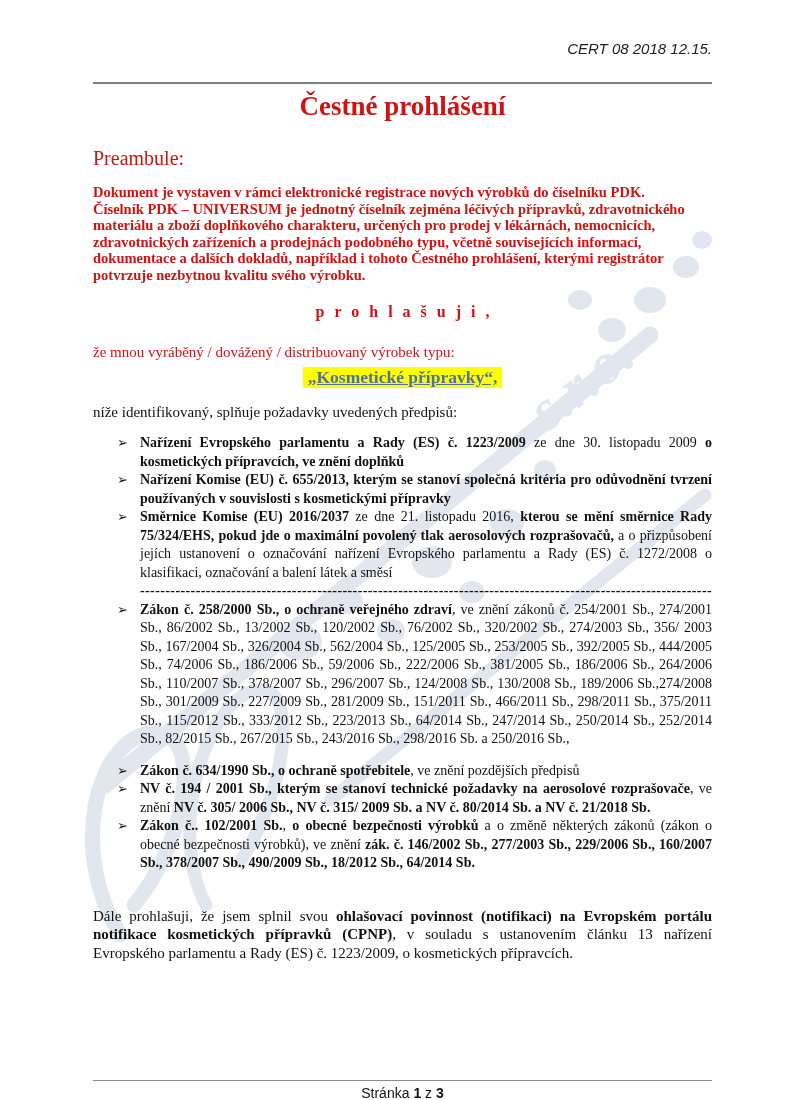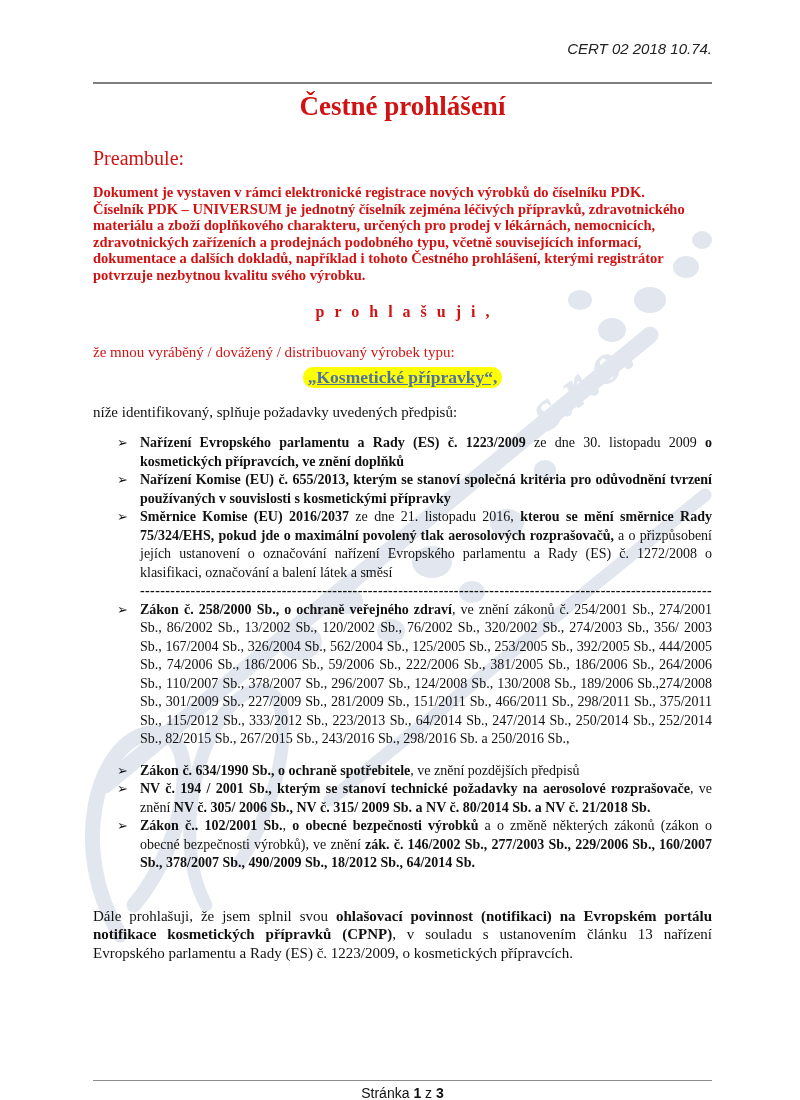--- a/index.html
+++ b/index.html
@@ -34,21 +34,21 @@
   .preamble-h{color:var(--red);font-size:20px;font-weight:normal;margin:24px 0 14px;line-height:24px;}
   .preamble p{color:var(--red);font-weight:bold;font-size:14.5px;line-height:16.5px;margin:0;}
 
   .intro{color:var(--red);font-size:15px;margin:16px 0 0;text-indent:42px;line-height:18px;}
   .verb{color:var(--red);font-weight:bold;text-align:center;font-size:16px;margin:20px 0 0;word-spacing:6px;}
   .product-line{color:var(--red);font-size:15px;margin:22px 0 0;line-height:18px;}
   .product-type-wrap{text-align:center;margin:6px 0 0;}
   .product-type{
     display:inline-block;background:var(--hl);color:var(--blue);
     font-weight:bold;font-size:17.5px;line-height:21px;
-    text-decoration:underline;padding:0 5px;border-radius:10px;
+    text-decoration:underline;padding:0 5px;
   }
   .follows{font-size:15px;margin:15px 0 0;line-height:18px;}
 
   .reg-list{list-style:none;margin:13px 0 0;padding:0 0 0 24px;}
   .reg-list li{display:flex;font-size:14px;line-height:18.5px;}
   .reg-list li.gap{margin-top:13px;}
   .bullet{width:23px;flex:none;font-size:13px;}
   .li-text{flex:1;text-align:justify;}
   li.sep .li-text{white-space:nowrap;overflow:hidden;font-weight:bold;letter-spacing:0.4px;}
 
@@ -85,21 +85,21 @@
       <ellipse cx="650" cy="300" rx="16" ry="13"></ellipse>
       <ellipse cx="686" cy="267" rx="13" ry="11"></ellipse>
       <ellipse cx="580" cy="300" rx="12" ry="10"></ellipse>
       <ellipse cx="702" cy="240" rx="10" ry="9"></ellipse>
     </g>
     <text class="wm-text" x="548" y="432" transform="rotate(-38 548 432)">s.r.o.</text>
   </svg>
 
   <div class="content">
 
-    <div class="doc-ref">CERT 02 2018 10.74.</div>
+    <div class="doc-ref">CERT 08 2018 12.15.</div>
     <hr class="header-rule">
 
     <h1 class="title">Čestné prohlášení</h1>
 
     <h2 class="preamble-h">Preambule:</h2>
     <div class="preamble">
       <p>Dokument je vystaven v rámci elektronické registrace nových výrobků do číselníku PDK.</p>
       <p>Číselník PDK – UNIVERSUM je jednotný číselník zejména léčivých přípravků, zdravotnického materiálu a zboží doplňkového charakteru, určených pro prodej v lékárnách, nemocnicích, zdravotnických zařízeních a prodejnách podobného typu, včetně souvisejících informací, dokumentace a dalších dokladů, například i tohoto Čestného prohlášení, kterými registrátor potvrzuje nezbytnou kvalitu svého výrobku.</p>
     </div>
 

